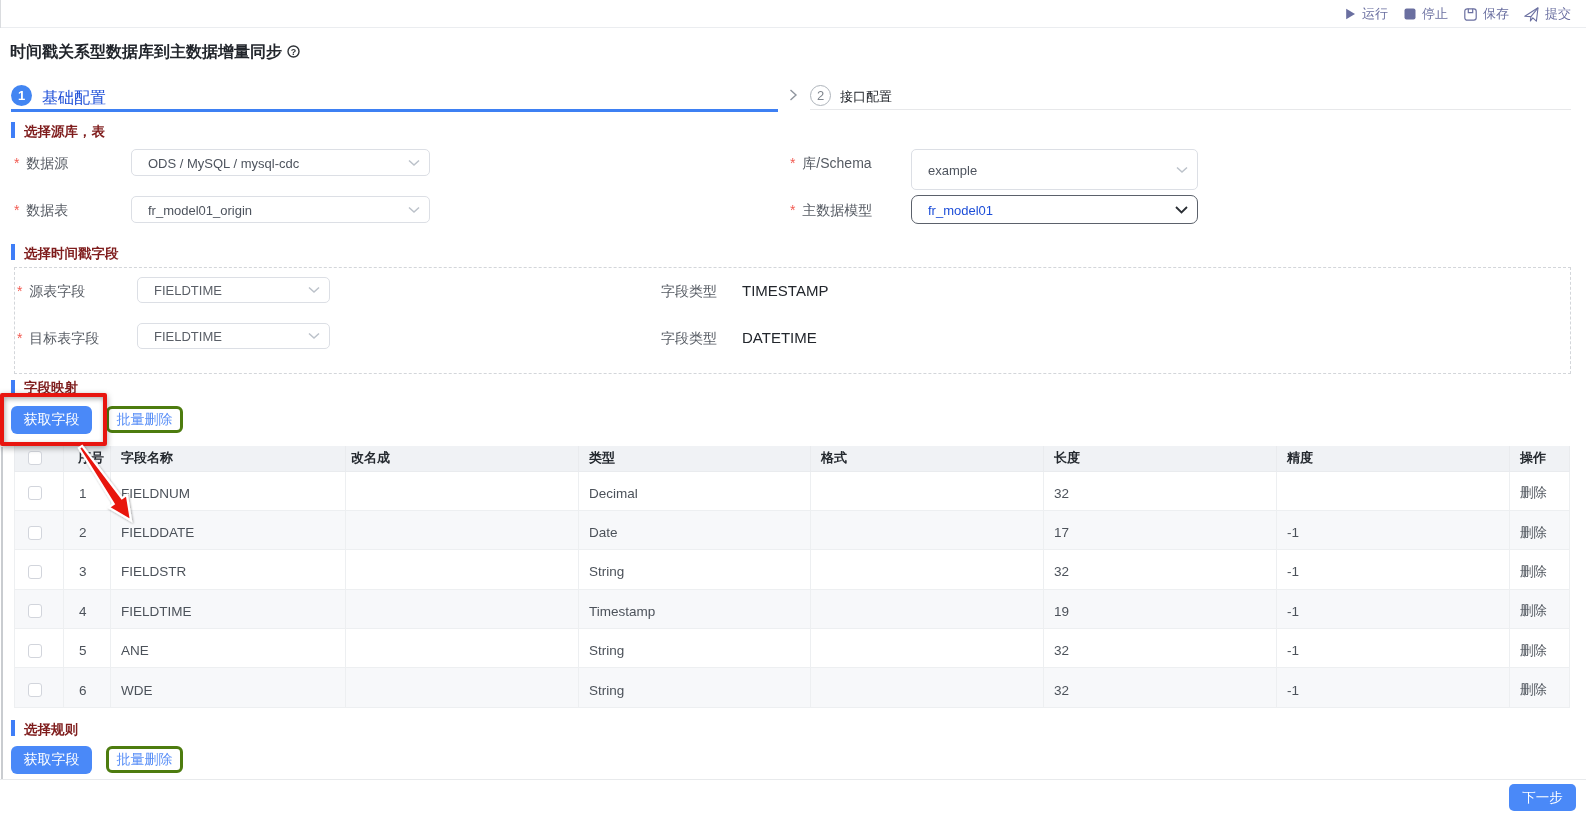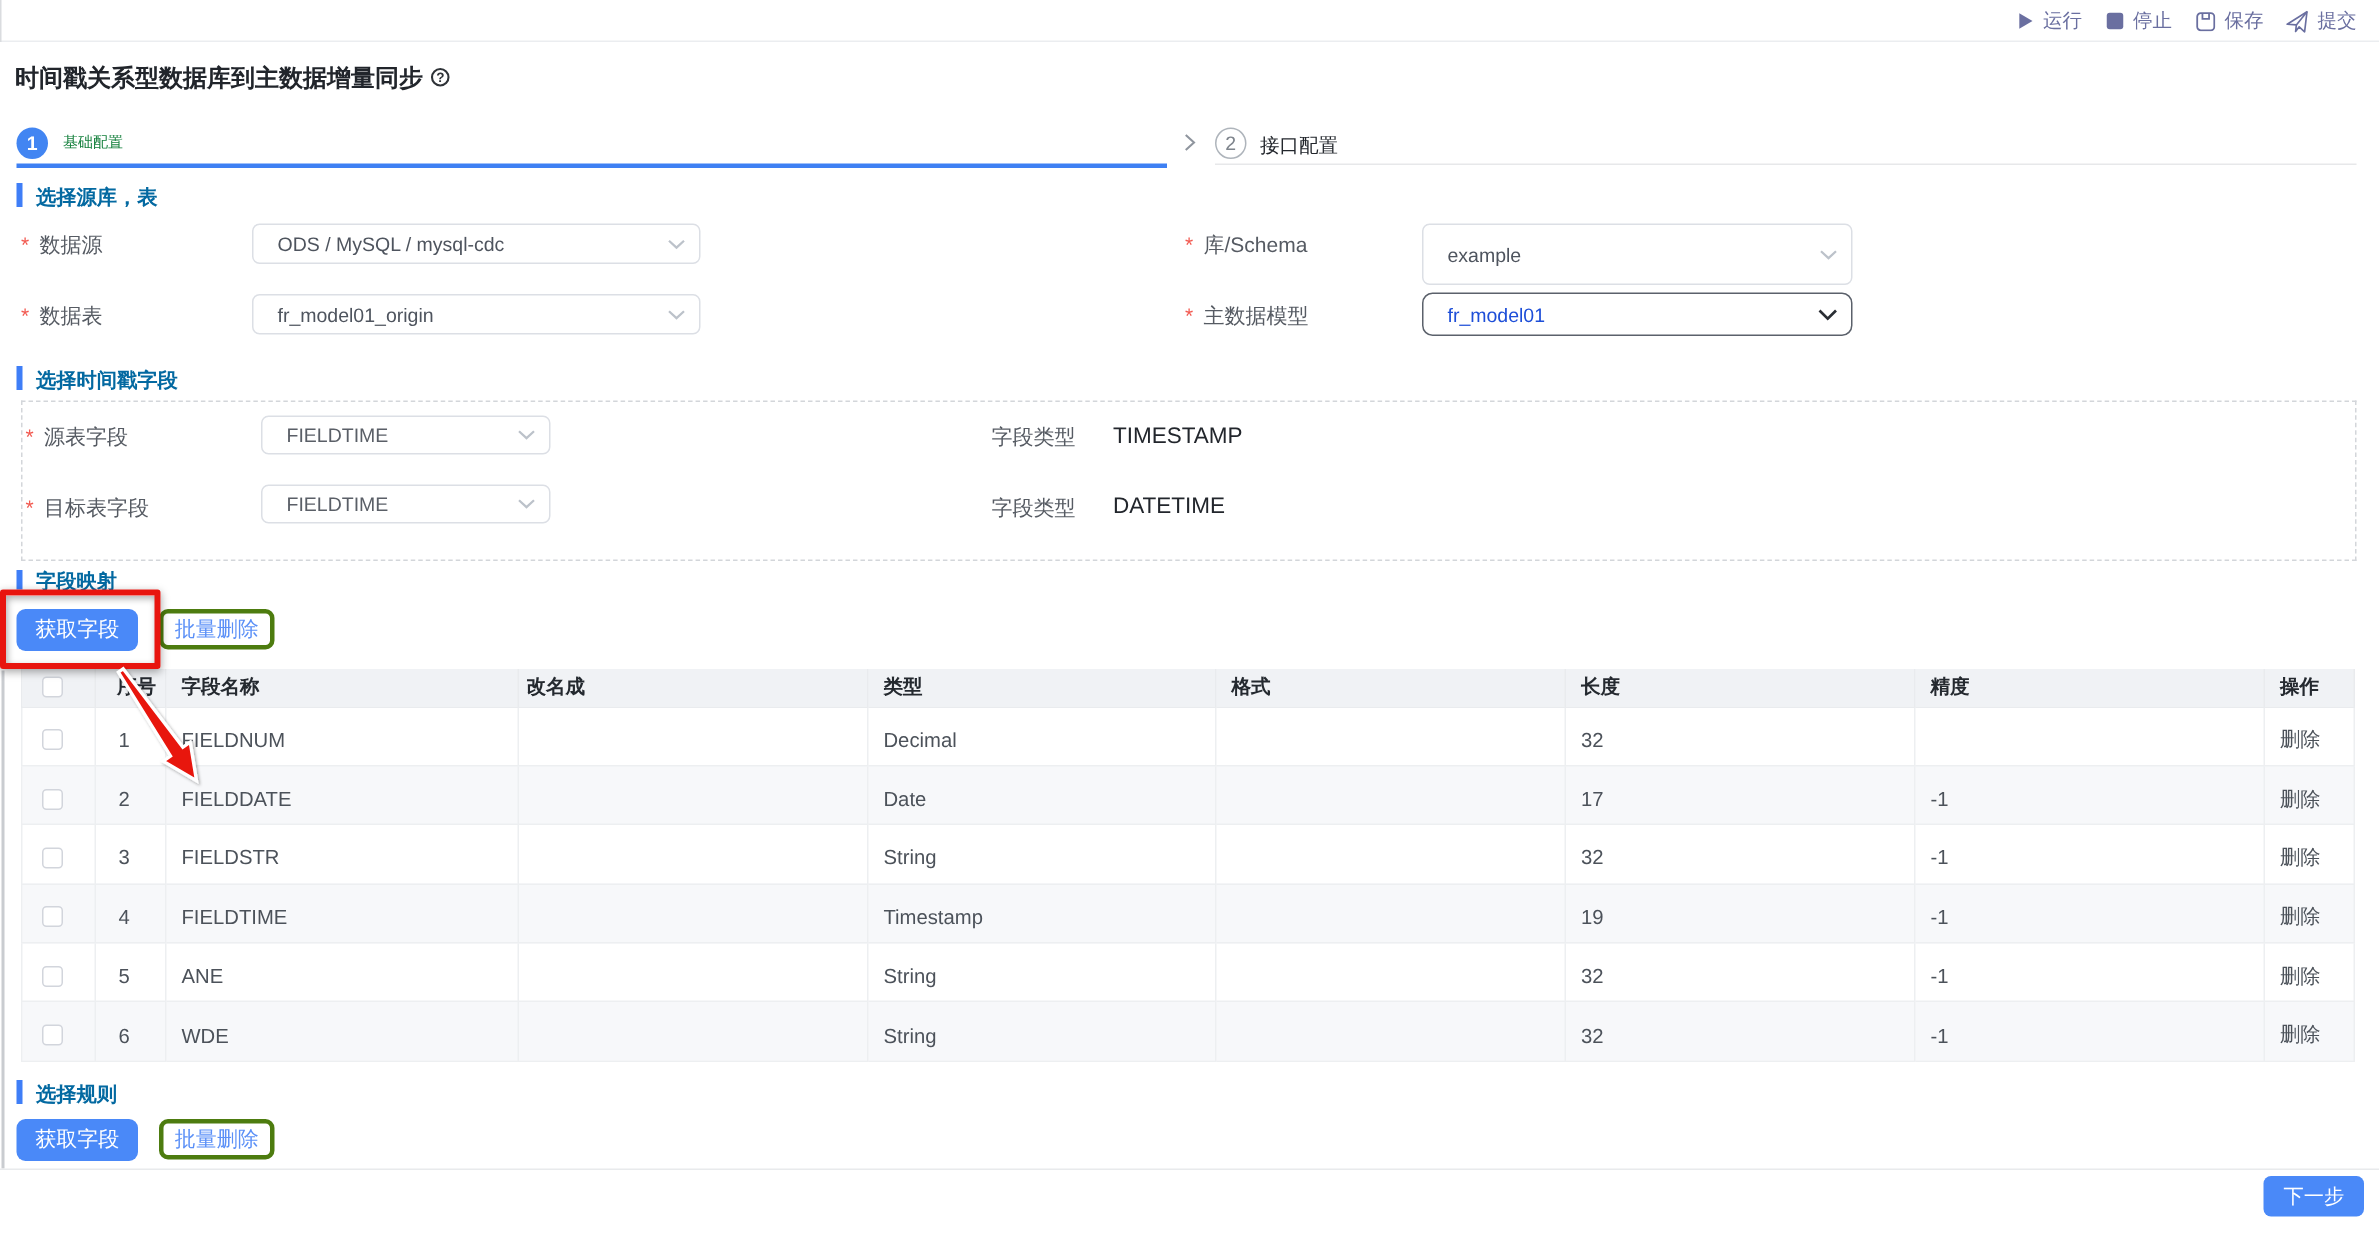--- a/index.html
+++ b/index.html
@@ -2,31 +2,31 @@
 <html><head>
 <meta charset="utf-8">
 <style>
   * { margin:0; padding:0; box-sizing:border-box; }
   html,body { width:1586px; height:826px; background:#fff; font-family:"Liberation Sans", sans-serif; position:relative; overflow:hidden; }
   .abs { position:absolute; }
   .topbar { position:absolute; top:0; left:0; width:1586px; height:28px; border-bottom:1px solid #ebedf0; background:#fff; }
   .tb-item { position:absolute; top:0; height:28px; display:flex; align-items:center; gap:6px; color:#6a6fa0; font-size:13px; }
   .title { position:absolute; left:10px; top:42px; font-size:16px; font-weight:bold; color:#21252b; }
   .step-circle1 { position:absolute; left:11px; top:85px; width:21px; height:21px; border-radius:50%; background:#4285f2; color:#fff; font-size:13px; font-weight:bold; text-align:center; line-height:21px; }
-  .step-label1 { position:absolute; left:42px; top:88px; font-size:10px; color:#15803d; }
+  .step-label1 { position:absolute; left:42px; top:88px; font-size:16px; color:#1d4ed8; }
   .step-line1 { position:absolute; left:11px; top:109px; width:767px; height:2.5px; background:#3e80f3; }
   .step-chev { position:absolute; left:788px; top:88px; }
   .step-circle2 { position:absolute; left:810px; top:85px; width:21px; height:21px; border-radius:50%; border:1px solid #aeb4bb; color:#7e848c; font-size:13px; text-align:center; line-height:19px; background:#fff; }
   .step-label2 { position:absolute; left:840px; top:88px; font-size:13px; color:#22262c; }
   .step-line2 { position:absolute; left:810px; top:109px; width:761px; height:1px; background:#e7e8ea; }
   .sec-bar { position:absolute; left:11px; width:4px; height:16px; background:#3f7ef7; }
-  .sec-title { position:absolute; left:24px; font-size:13.5px; font-weight:bold; color:#0369a1; }
+  .sec-title { position:absolute; left:24px; font-size:13.5px; font-weight:bold; color:#7f1d1d; }
   .red-star { color:#f25a51; margin-right:3px; }
   .flabel { position:absolute; font-size:14px; color:#565b63; }
-  .sel { position:absolute; background:#fff; border:1px solid #dcdfe5; border-radius:5px; font-size:13px; color:#4e545e;margin-left:37px; }
+  .sel { position:absolute; background:#fff; border:1px solid #dcdfe5; border-radius:5px; font-size:13px; color:#4e545e; }
   .sel .txt { position:absolute; left:16px; top:50%; transform:translateY(-50%); white-space:nowrap; }
   .sel svg { position:absolute; right:9px; top:50%; transform:translateY(-50%); }
   .dash-box { position:absolute; left:14px; top:267px; width:1557px; height:107px; border:1px dashed #d3d6da; }
   .ft-label { position:absolute; font-size:14px; color:#565b63; }
   .ft-value { position:absolute; font-size:15px; color:#22262c; }
   .btn-blue { position:absolute; background:#4a89f8; border-radius:6px; color:#fff; font-size:14px; display:flex; align-items:center; justify-content:center; }
   .btn-ghost { position:absolute; background:#fff; border:3px solid #4d7c0f; border-radius:6px; color:#5b90f7; font-size:14px; display:flex; align-items:center; justify-content:center; }
   table.grid { position:absolute; left:14px; top:446px; width:1555px; border-collapse:collapse; table-layout:fixed; font-size:13.5px; }
   table.grid th { background:#f0f2f5; font-weight:bold; color:#24292f; text-align:left; padding:0 0 0 10px; height:25px; border:1px solid #e9ebee; border-top:none; font-size:13px; }
   table.grid td { color:#4c525a; padding:5px 0 0 10px; height:39.4px; border:1px solid #edeff1; }

